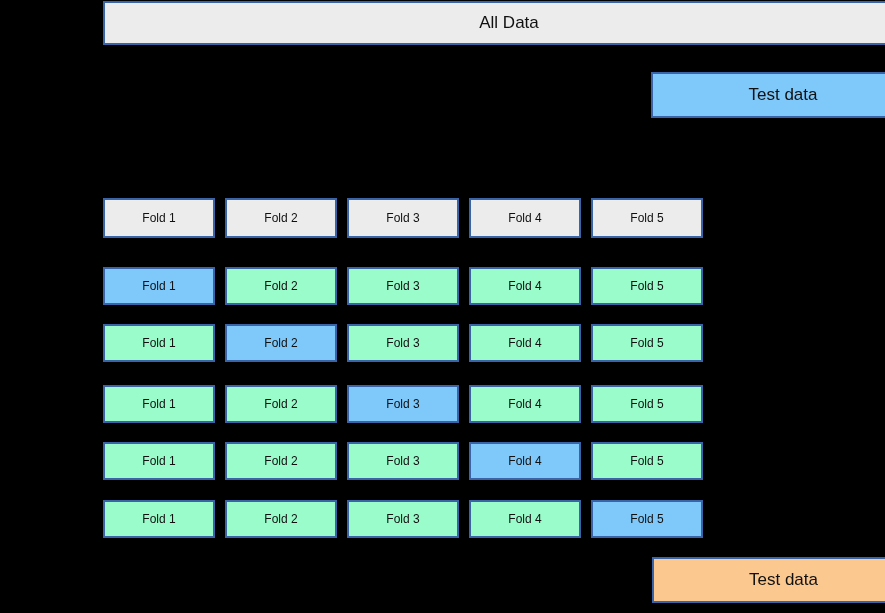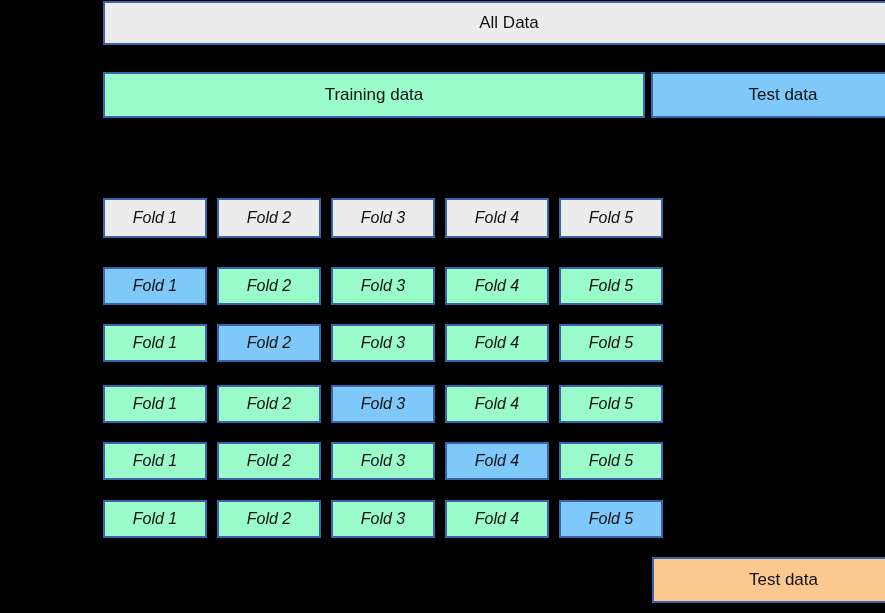--- a/index.html
+++ b/index.html
@@ -43,46 +43,44 @@
     background: var(--c-orange, #fbc98f);
   }
   .fold-row {
     position: absolute;
     left: 83px;
     display: flex;
     gap: 10px;
   }
   .fold-box {
     box-sizing: border-box;
-    width: 104px;
+    width: 112px;
     height: 38px;
     border: 2px solid var(--c-border, #3a64a8);
     background: var(--c-green, #99fcca);
     display: flex;
     align-items: center;
     justify-content: center;
-    font-size: 16px;
-    font-style: italic;
+    font-size: 12px;
   }
   .header-row .fold-box {
     height: 40px;
     background: var(--c-gray, #ececec);
   }
   .fold-box.is-test {
     background: var(--c-blue, #7ec8fa);
   }
 </style>
 </head>
 <body>
 
 <div class="canvas">
 
   <div class="bar all-data">All Data</div>
 
-  <div class="bar training">Training data</div>
 
   <div class="bar test">Test data</div>
 
   <div class="fold-row header-row" style="top:198px">
     <div class="fold-box">Fold 1</div>
     <div class="fold-box">Fold 2</div>
     <div class="fold-box">Fold 3</div>
     <div class="fold-box">Fold 4</div>
     <div class="fold-box">Fold 5</div>
   </div>

